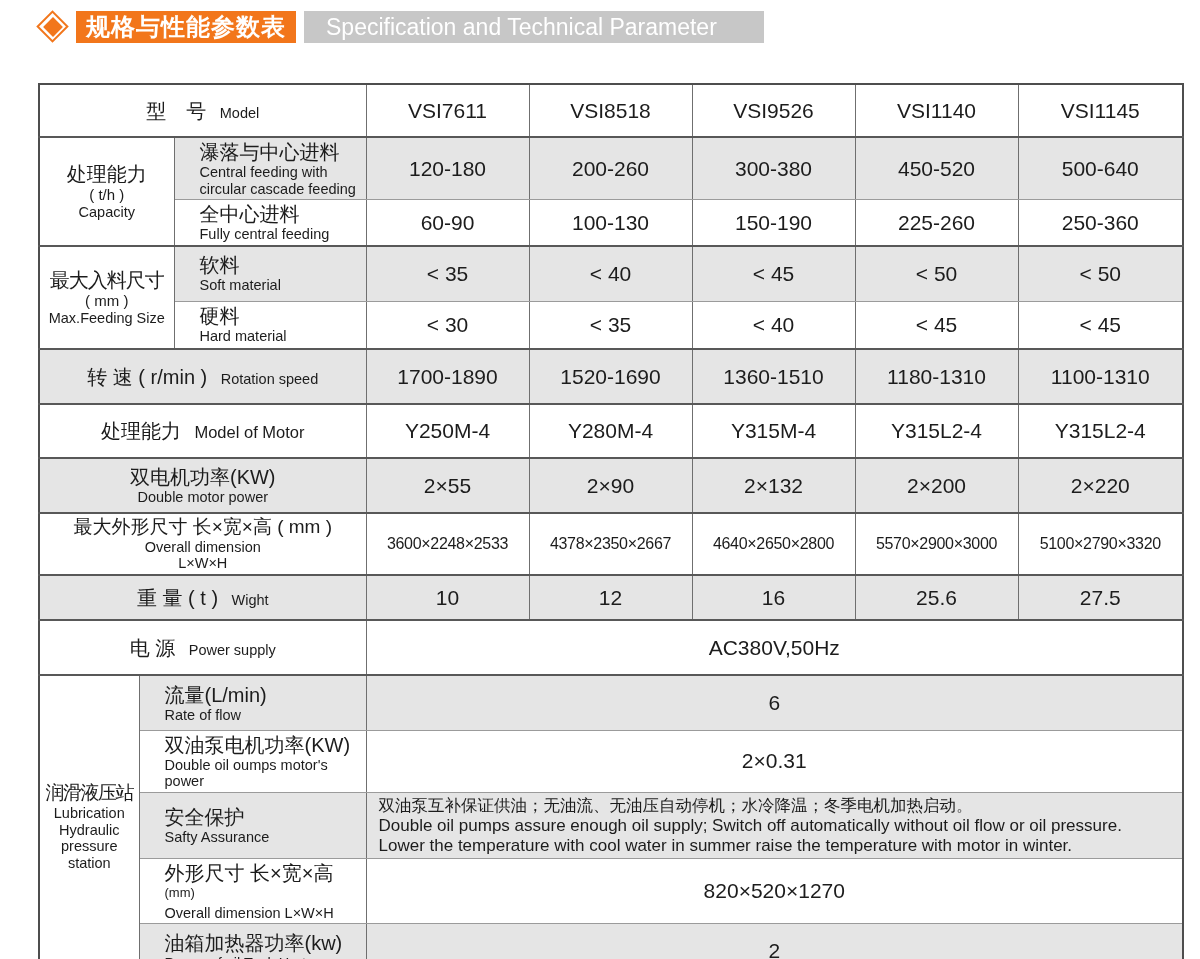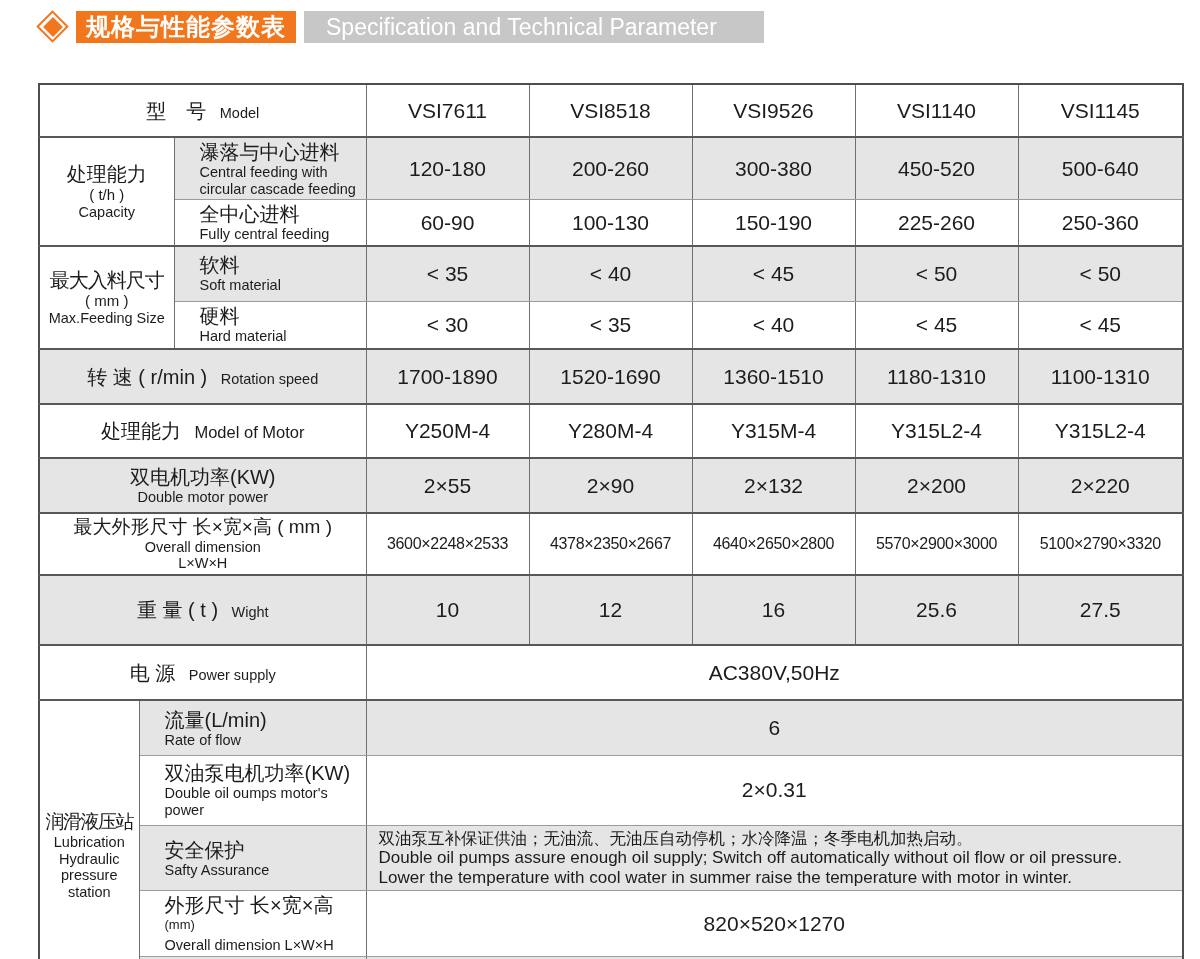--- a/index.html
+++ b/index.html
@@ -192,21 +192,21 @@
         <span class="en blk">Overall dimension</span>
         <span class="en blk">L×W×H</span>
       </td>
       <td><span class="val-dim">3600×2248×2533</span></td>
       <td><span class="val-dim">4378×2350×2667</span></td>
       <td><span class="val-dim">4640×2650×2800</span></td>
       <td><span class="val-dim">5570×2900×3000</span></td>
       <td><span class="val-dim">5100×2790×3320</span></td>
     </tr>
 
-    <tr class="hsep" style="height:70px">
+    <tr class="hsep" style="height:45px">
       <td colspan="3" class="g">
         <span class="zh">重 量 ( t )</span>
         <span class="en inline-gap">Wight</span>
       </td>
       <td class="g"><span class="val">10</span></td>
       <td class="g"><span class="val">12</span></td>
       <td class="g"><span class="val">16</span></td>
       <td class="g"><span class="val">25.6</span></td>
       <td class="g"><span class="val">27.5</span></td>
     </tr>
@@ -231,21 +231,21 @@
       </td>
       <td colspan="2" class="g sub">
         <span class="zh blk">流量(L/min)</span>
         <span class="en blk">Rate of flow</span>
       </td>
       <td colspan="5" class="g">
         <span class="val">6</span>
       </td>
     </tr>
 
-    <tr style="height:70px">
+    <tr style="height:62px">
       <td colspan="2" class="sub">
         <span class="zh blk">双油泵电机功率(KW)</span>
         <span class="en blk">Double oil oumps motor's power</span>
       </td>
       <td colspan="5">
         <span class="val">2×0.31</span>
       </td>
     </tr>
 
     <tr style="height:55px">

